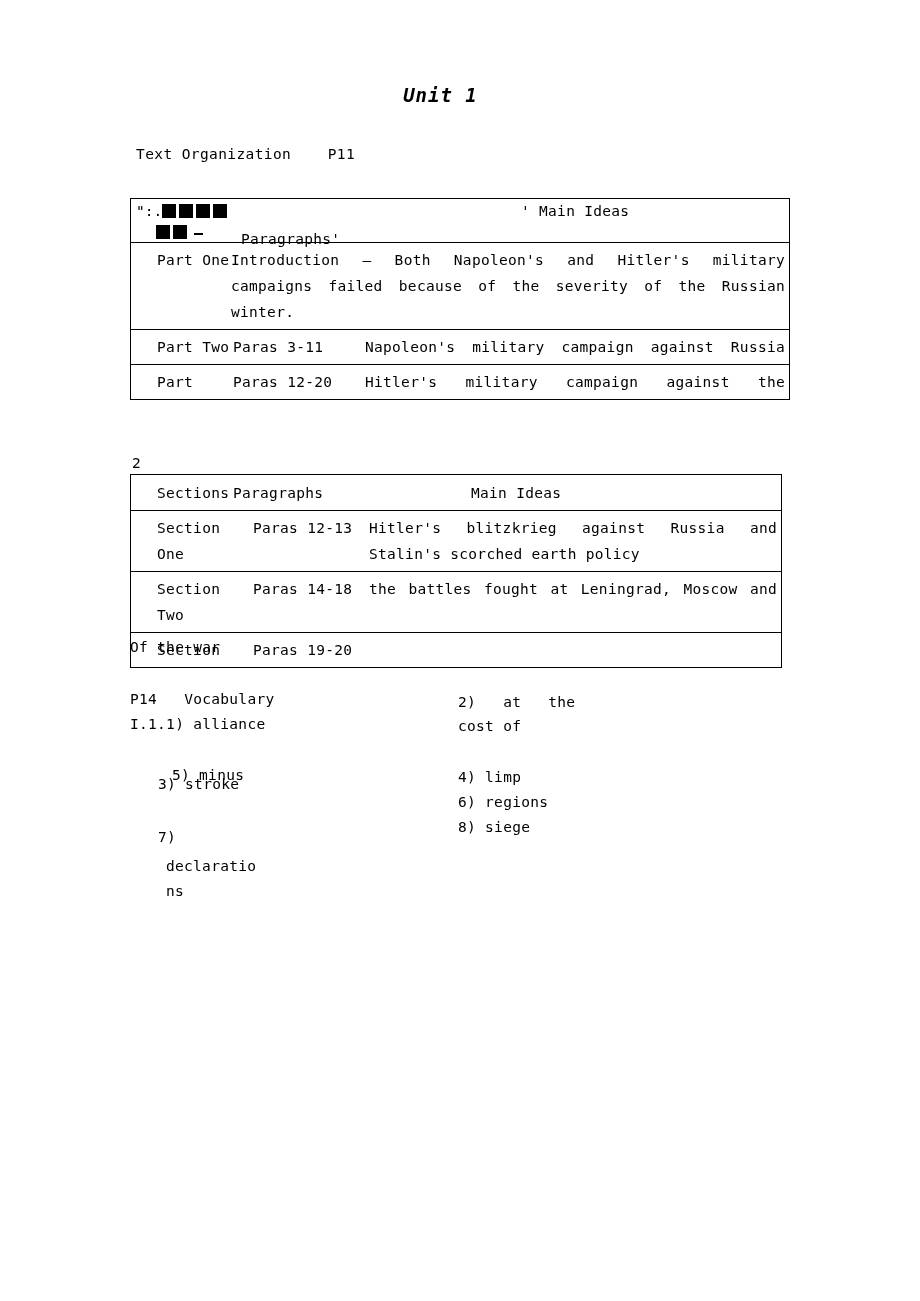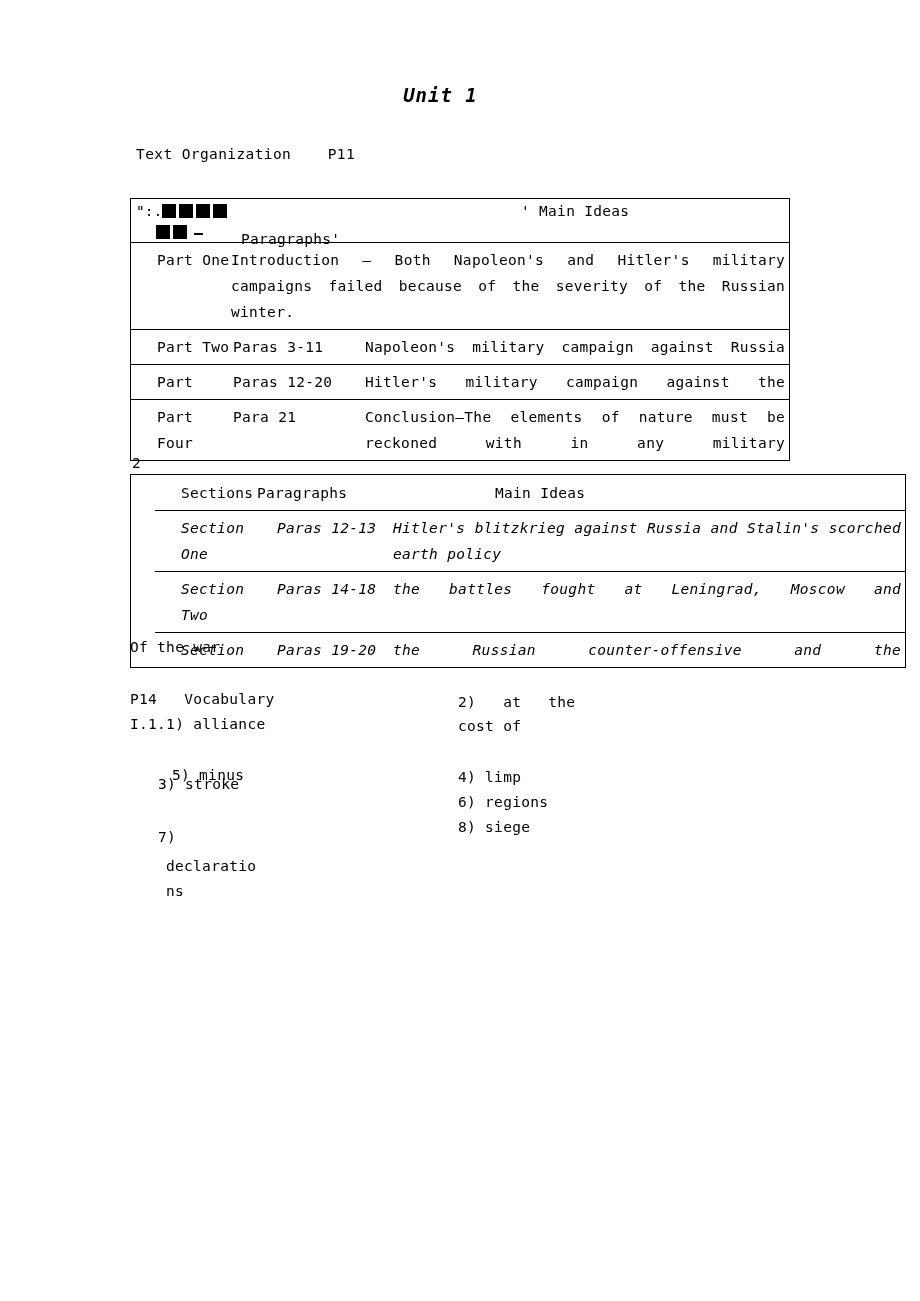--- a/index.html
+++ b/index.html
@@ -48,21 +48,21 @@
   }
 
   
   .tbl {
     position: absolute;
     border: 1.5px solid #000;
     box-sizing: border-box;
     background: #fff;
   }
   #table-one { left: 130px; top: 198px; width: 660px; }
-  #table-two { left: 130px; top: 474px; width: 776px; padding-left: 24px; }
+  #table-two { left: 130px; top: 474px; width: 652px; }
 
   .trow {
     display: flex;
     border-bottom: 1px solid #000;
     box-sizing: border-box;
   }
   .trow:last-child { border-bottom: none; }
 
   .hdr-row {
     border-bottom: 1.5px solid #000;
@@ -167,21 +167,20 @@
   #table-two .t2c1 { width: 122px; flex: 0 0 122px; box-sizing: border-box; padding-left: 26px; }
   #table-two .t2c2 { width: 116px; flex: 0 0 116px; box-sizing: border-box; padding-left: 0px; }
   #table-two .t2c3 { flex: 1 1 auto; box-sizing: border-box; padding-right: 4px; }
   #table-two .t2c1, #table-two .t2c2, #table-two .t2c3 {
     font-size: 14.5px;
     line-height: 26px;
     padding-top: 4px;
     padding-bottom: 4px;
     white-space: pre-wrap;
     letter-spacing: 0.3px;
-    font-style: italic;
   }
 
   
   .loose {
     position: absolute;
     font-size: 14.5px;
     white-space: pre;
     letter-spacing: 0.3px;
   }
   #marker-two   { left: 132px; top: 455px; }
@@ -244,25 +243,20 @@
       <div class="c2">Paras 3-11</div>
       <div class="c3 just">Napoleon's military campaign against Russia</div>
     </div>
 
     <div class="trow">
       <div class="c1">Part</div>
       <div class="c2">Paras 12-20</div>
       <div class="c3 just">Hitler's military campaign against the</div>
     </div>
 
-    <div class="trow">
-      <div class="c1">Part Four</div>
-      <div class="c2">Para 21</div>
-      <div class="c3 just">Conclusion—The elements of nature must be reckoned with in any military</div>
-    </div>
 
   </div>
 
   <div class="loose" id="marker-two">2</div>
 
   <div class="tbl" id="table-two">
 
     <div class="trow hdr2-row">
       <div class="c1">Sections</div>
       <div class="c2">Paragraphs</div>
@@ -277,21 +271,20 @@
 
     <div class="trow">
       <div class="t2c1">Section Two</div>
       <div class="t2c2">Paras 14-18</div>
       <div class="t2c3 just">the battles fought at Leningrad, Moscow and</div>
     </div>
 
     <div class="trow">
       <div class="t2c1">Section</div>
       <div class="t2c2">Paras 19-20</div>
-      <div class="t2c3 just">the Russian counter-offensive and the</div>
     </div>
 
   </div>
 
   <div class="loose" id="of-the-war">Of the war</div>
 
   <div class="vocab">
     <div class="v" id="v-p14">P14   Vocabulary</div>
 
     <div class="v" id="v-item1">I.1.1) alliance</div>

